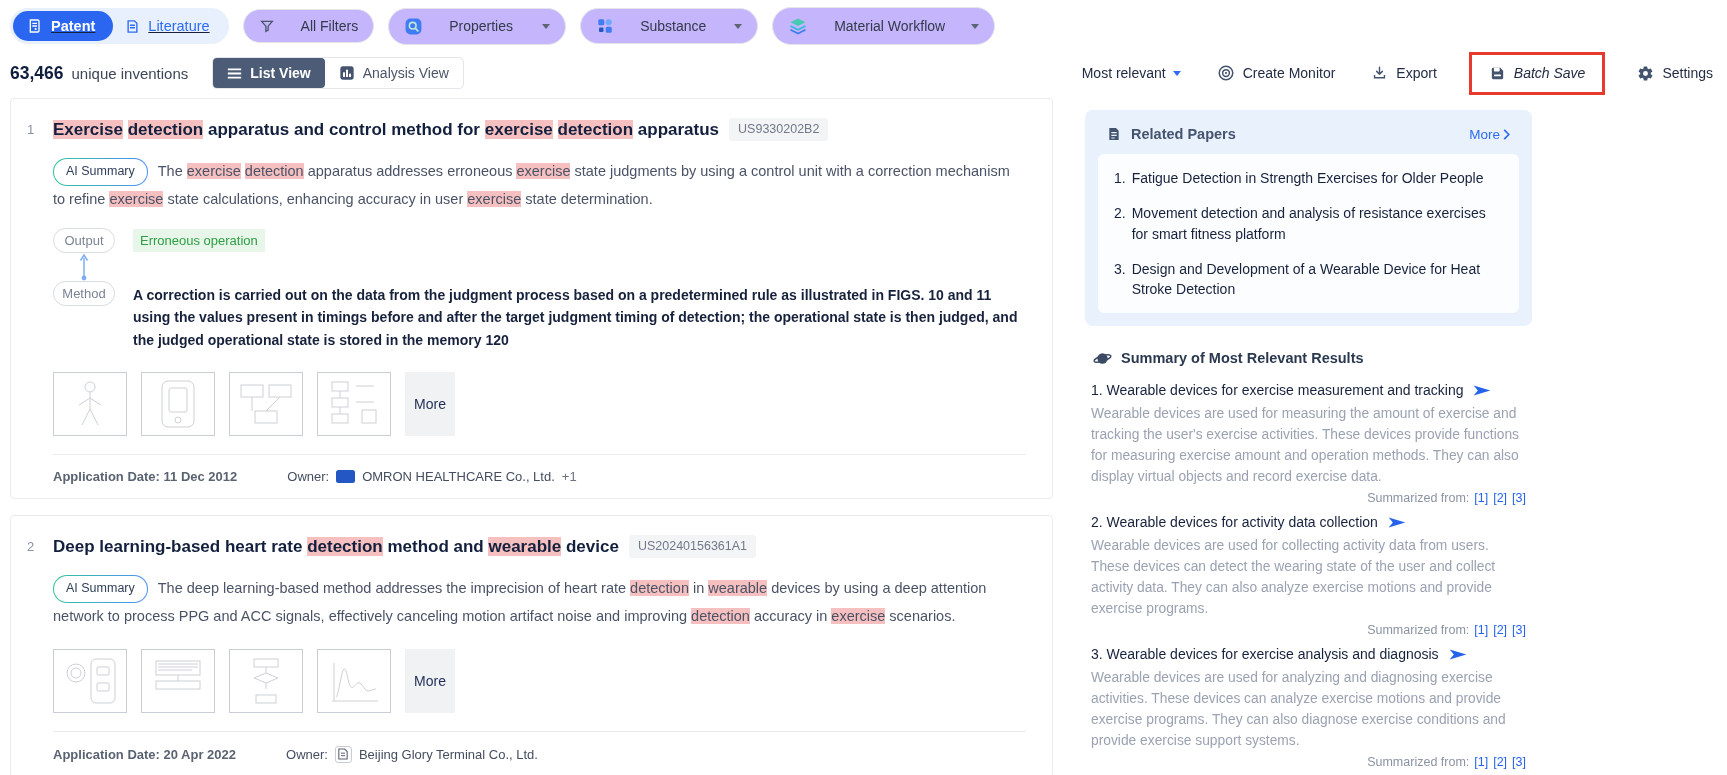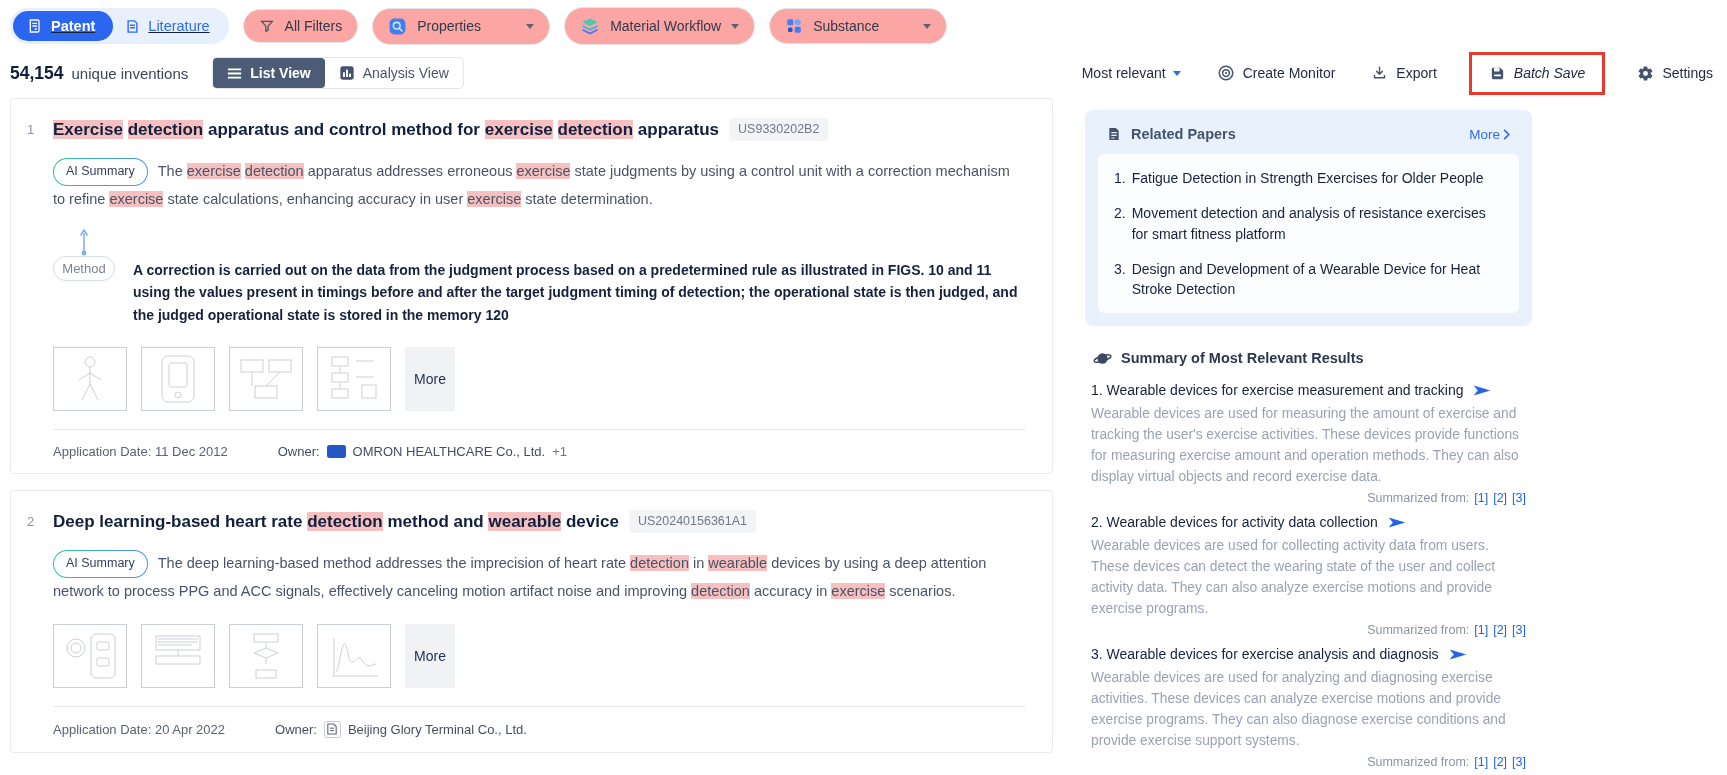--- a/index.html
+++ b/index.html
@@ -5,22 +5,22 @@
   * { margin:0; padding:0; box-sizing:border-box; }
   html,body { width:1727px; height:775px; overflow:hidden; background:#fff;
     font-family:"Liberation Sans", sans-serif; color:#16213c; }
 
   
   .toolbar { display:flex; align-items:center; gap:14px; padding:8px 14px 8px 10px; height:52px; }
   .seg-pill { background:#e8f0fd; border-radius:20px; display:flex; align-items:center; padding:3px;text-decoration:underline; }
   .btn-patent { background:#2a66ef; color:#fff; border-radius:17px; padding:7px 18px 7px 14px;
     display:flex; align-items:center; gap:8px; font-size:14.5px; font-weight:bold; cursor:pointer; }
   .btn-lit { color:#2d6cf0; padding:7px 16px 7px 12px; display:flex; align-items:center; gap:8px; font-size:14.5px; cursor:pointer; }
-  .chip { display:flex; align-items:center; gap:10px; border:1px solid #e3e5ea; border-radius:19px;
-    padding:8px 15px; font-size:14px; color:#333a49; background:#fca5a5; cursor:pointer; }
+  .chip { display:flex; align-items:center; gap:26px; border:1px solid #e3e5ea; border-radius:19px;
+    padding:8px 15px; font-size:14px; color:#333a49; background:#c4b5fd; cursor:pointer; }
   .dd { min-width:178px; }
   .dd .caret { margin-left:auto; }
   .caret { width:0; height:0; border-left:4.5px solid transparent; border-right:4.5px solid transparent;
     border-top:5.5px solid #5b6472; display:inline-block; }
   .icon { display:inline-flex; align-items:center; justify-content:center; }
 
   
   .results-bar { display:flex; align-items:center; padding:6px 14px 8px 10px; height:44px; }
   .count { font-size:17.5px; font-weight:bold; color:#0f1f3d; }
   .count-suffix { font-size:15px; color:#3c4657; margin-left:8px; }
@@ -55,21 +55,21 @@
   .connector-row { height:28px; padding-left:25px; }
   .method-text { font-weight:bold; color:#16213c; font-size:14px; line-height:1.62; max-width:930px; padding-top:3px; }
   .figs { display:flex; gap:14px; margin-top:20px; }
   .fig { width:74px; height:64px; border:1px solid #c9cdd5; background:#fff; display:flex;
     align-items:center; justify-content:center; cursor:pointer; }
   .fig svg { stroke:#ccd0d8; fill:none; stroke-width:1; }
   .more-box { width:50px; height:64px; background:#f1f2f4; color:#1d2f55; font-size:14px;
     display:flex; align-items:center; justify-content:center; cursor:pointer; }
   .meta { border-top:1px solid #e9ebf0; margin-top:18px; padding-top:14px; display:flex; gap:50px;
     font-size:13px; color:#5a6372; align-items:center; }
-  .meta b { font-weight:normal; }
+  .meta b { font-weight:bold; }
   .owner { display:flex; align-items:center; gap:7px; color:#444e60; }
   .owner-name { cursor:pointer; }
   .owner-logo { width:19px; height:13px; background:#2456c4; border-radius:2.5px; flex:0 0 auto; }
   .owner-docbox { width:17px; height:17px; border:1px solid #c9cdd5; border-radius:3px; display:flex;
     align-items:center; justify-content:center; flex:0 0 auto; }
   .owner-extra { color:#6b7484; }
 
   
   .sidebar { width:447px; margin-left:32px; margin-top:12px; flex:0 0 auto; }
   .panel { background:#e9f1fd; border-radius:8px; padding:13px 13px 13px; }
@@ -130,46 +130,46 @@
           <circle cx="11" cy="11" r="4.2" fill="none" stroke="#bfe8d9" stroke-width="2"></circle>
           <path d="M14.2 14.2 17.5 17.5" stroke="#bfe8d9" stroke-width="2.2" stroke-linecap="round"></path>
         </svg>
     </span>
     <span>Properties</span>
     <span class="caret"></span>
   </div>
 
   <div class="chip dd">
     <span class="icon">
-      <svg width="20" height="20" viewBox="0 0 24 24">
-          <path d="M12 3 21 7.5 12 12 3 7.5z" fill="#49c8b2"></path>
-          <path d="M3 12l9 4.5 9-4.5" fill="none" stroke="#38b6e0" stroke-width="2.2"></path>
-          <path d="M3 16.5 12 21l9-4.5" fill="none" stroke="#3f7cf6" stroke-width="2.2"></path>
-        </svg>
-    </span>
-    <span>Material Workflow</span>
-    <span class="caret"></span>
-  </div>
-
-  <div class="chip dd">
-    <span class="icon">
       <svg width="18" height="18" viewBox="0 0 24 24">
           <rect x="3" y="3" width="8" height="8" rx="2" fill="#3f7cf6"></rect>
           <rect x="13" y="3" width="8" height="8" rx="4" fill="#6ea8fe"></rect>
           <rect x="13" y="13" width="8" height="8" rx="2" fill="#3f7cf6"></rect>
           <rect x="4" y="14" width="6" height="6" rx="1.5" fill="#2456c4"></rect>
         </svg>
     </span>
     <span>Substance</span>
     <span class="caret"></span>
   </div>
+
+  <div class="chip dd">
+    <span class="icon">
+      <svg width="20" height="20" viewBox="0 0 24 24">
+          <path d="M12 3 21 7.5 12 12 3 7.5z" fill="#49c8b2"></path>
+          <path d="M3 12l9 4.5 9-4.5" fill="none" stroke="#38b6e0" stroke-width="2.2"></path>
+          <path d="M3 16.5 12 21l9-4.5" fill="none" stroke="#3f7cf6" stroke-width="2.2"></path>
+        </svg>
+    </span>
+    <span>Material Workflow</span>
+    <span class="caret"></span>
+  </div>
 </div>
 
 <div class="results-bar">
-  <span class="count">54,154</span>
+  <span class="count">63,466</span>
   <span class="count-suffix">unique inventions</span>
 
   <div class="view-toggle">
     <div class="view-btn active">
       <span class="icon">
         <svg width="15" height="13" viewBox="0 0 18 14">
             <path d="M1 2h16M1 7h16M1 12h16" stroke="#fff" stroke-width="2.2"></path>
           </svg>
       </span>
       <span>List View</span>
@@ -243,20 +243,24 @@
         <div class="idx">1</div>
         <div class="card-body">
           <div class="title-line">
             <span><span class="hl">Exercise</span><span> </span><span class="hl">detection</span><span> apparatus and control method for </span><span class="hl">exercise</span><span> </span><span class="hl">detection</span><span> apparatus</span></span><span class="badge">US9330202B2</span>
           </div>
           <div class="summary">
             <span class="ai-pill">AI Summary</span><span><span>The </span><span class="hl">exercise</span><span> </span><span class="hl">detection</span><span> apparatus addresses erroneous </span><span class="hl">exercise</span><span> state judgments by using a control unit with a correction mechanism to refine </span><span class="hl">exercise</span><span> state calculations, enhancing accuracy in user </span><span class="hl">exercise</span><span> state determination.</span></span>
           </div>
 
           <div class="tags">
+            <div class="tag-row">
+              <span class="pill">Output</span>
+              <span class="green-mark">Erroneous operation</span>
+            </div>
             <div class="connector-row">
               <svg width="12" height="28" viewBox="0 0 12 28">
                   <path d="M6 5v19" stroke="#7eaef2" stroke-width="1.5"></path>
                   <path d="M2.5 7.5 6 2l3.5 5.5" fill="none" stroke="#7eaef2" stroke-width="1.5"></path>
                   <circle cx="6" cy="25" r="2.4" fill="#7eaef2"></circle>
                 </svg>
             </div>
             <div class="tag-row">
               <span class="pill">Method</span>
               <div class="method-text">A correction is carried out on the data from the judgment process based on a predetermined rule as illustrated in FIGS. 10 and 11 using the values present in timings before and after the target judgment timing of detection; the operational state is then judged, and the judged operational state is stored in the memory 120</div>

